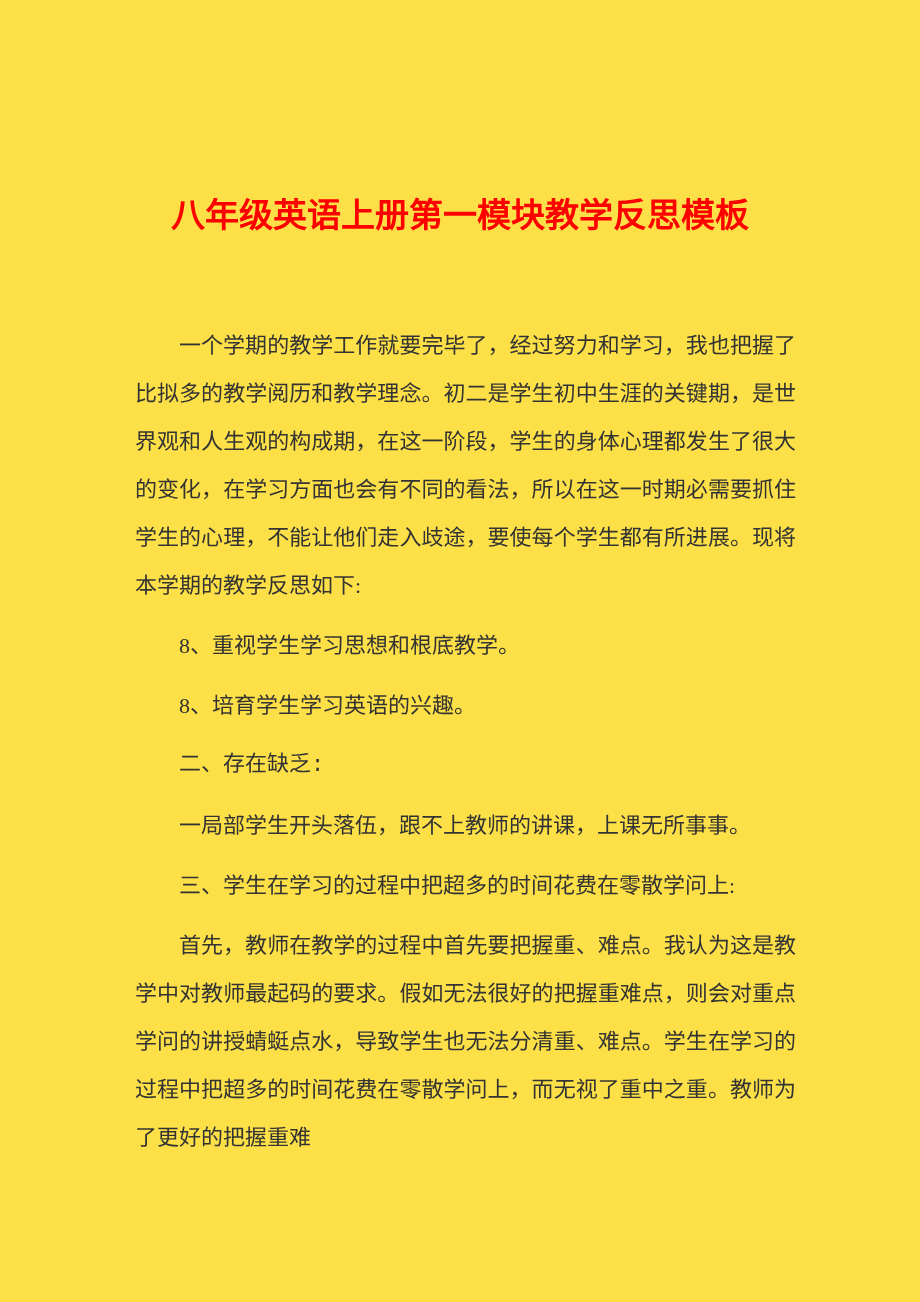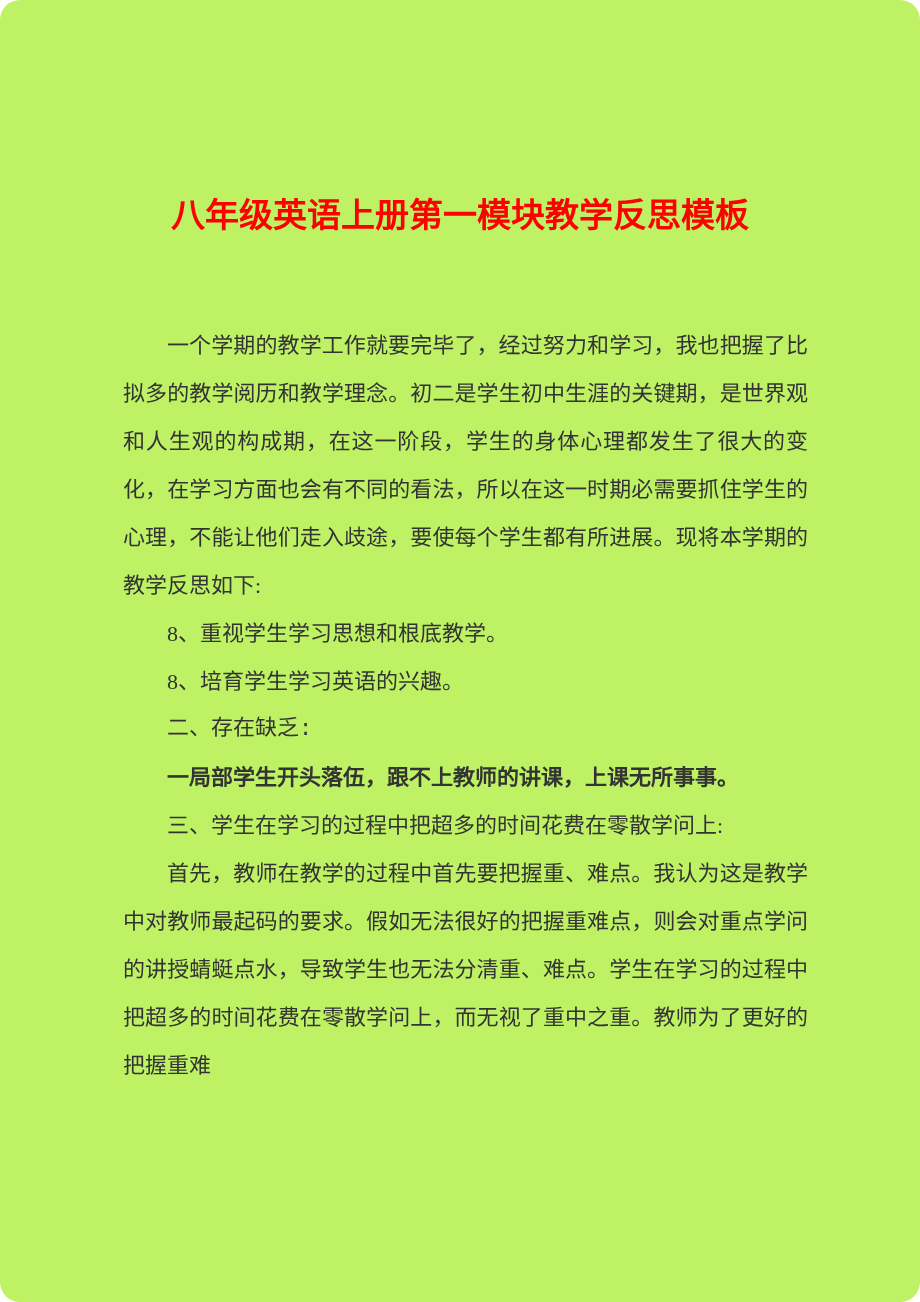--- a/index.html
+++ b/index.html
@@ -23,37 +23,37 @@
     font-weight: 700;
     text-align: center;
     letter-spacing: 0px;
     color: #fe0000; 
   }
   .doc-body {
     margin-top: 84px;
     padding: 0 112px 0 123px;
   }
   .para {
-    margin: 0;
+    margin: 12px;
     font-size: 22px;
     line-height: 48px;
     text-align: justify;
     text-indent: 44px;
     letter-spacing: 0px;
     color: #333333; 
     word-break: break-all;
   }
 </style>
 </head>
 <body>
 
-<div class="page" style="background: #bef264; border-radius: 20px;">
+<div class="page" style="background: #fde047;">
   <h1 class="doc-title" style="color: rgb(254, 0, 0);">八年级英语上册第一模块教学反思模板</h1>
   <div class="doc-body">
       <p class="para" style="color: rgb(51, 51, 51);">一个学期的教学工作就要完毕了，经过努力和学习，我也把握了比拟多的教学阅历和教学理念。初二是学生初中生涯的关键期，是世界观和人生观的构成期，在这一阶段，学生的身体心理都发生了很大的变化，在学习方面也会有不同的看法，所以在这一时期必需要抓住学生的心理，不能让他们走入歧途，要使每个学生都有所进展。现将本学期的教学反思如下:</p>
       <p class="para" style="color: rgb(51, 51, 51);">8、重视学生学习思想和根底教学。</p>
       <p class="para" style="color: rgb(51, 51, 51);">8、培育学生学习英语的兴趣。</p>
       <p class="para" style="color: rgb(51, 51, 51); font-family: Liberation Mono, monospace;">二、存在缺乏:</p>
-      <p class="para" style="color: rgb(51, 51, 51); font-weight: bold;">一局部学生开头落伍，跟不上教师的讲课，上课无所事事。</p>
+      <p class="para" style="color: rgb(51, 51, 51);">一局部学生开头落伍，跟不上教师的讲课，上课无所事事。</p>
       <p class="para" style="color: rgb(51, 51, 51);">三、学生在学习的过程中把超多的时间花费在零散学问上:</p>
       <p class="para" style="color: rgb(51, 51, 51);">首先，教师在教学的过程中首先要把握重、难点。我认为这是教学中对教师最起码的要求。假如无法很好的把握重难点，则会对重点学问的讲授蜻蜓点水，导致学生也无法分清重、难点。学生在学习的过程中把超多的时间花费在零散学问上，而无视了重中之重。教师为了更好的把握重难</p>
     </div>
 </div>
 
 </body></html>

